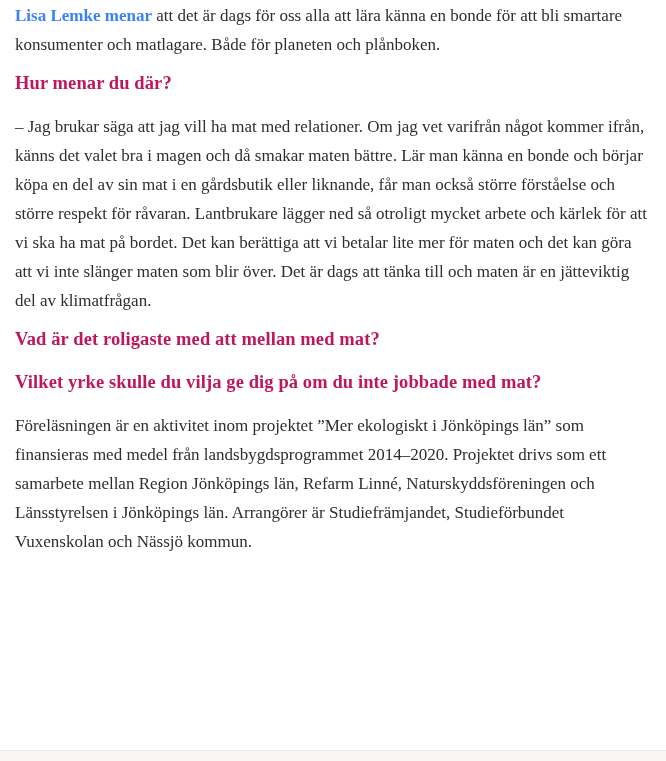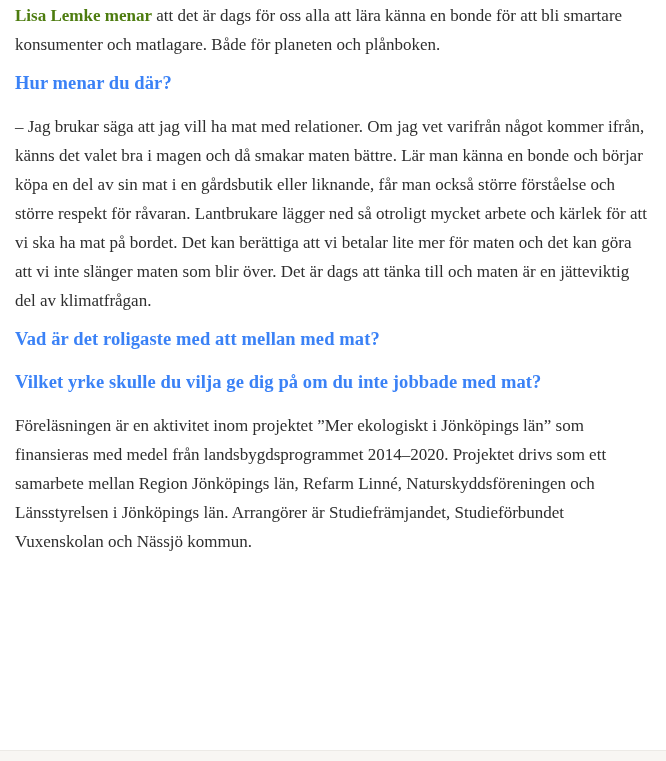--- a/index.html
+++ b/index.html
@@ -21,27 +21,27 @@
     padding: 1px 15px 0 15px;
   }
   .content p {
     font-size: 17px;
     line-height: 29px;
     margin: 0 0 10px 0;
     text-align: left;
   }
   .content p.lead strong {
     font-weight: bold;
-    color: #4d7c0f;
+    color: #3b82f6;
   }
   .content h2 {
     font-size: 18.5px;
     line-height: 29px;
     font-weight: bold;
-    color: #3b82f6;
+    color: #be185d;
     margin: 0 0 14px 0;
     letter-spacing: 0.1px;
   }
   .footer-strip {
     position: absolute;
     left: 0;
     right: 0;
     bottom: 0;
     height: 10px;
     background: #f8f6f3;

